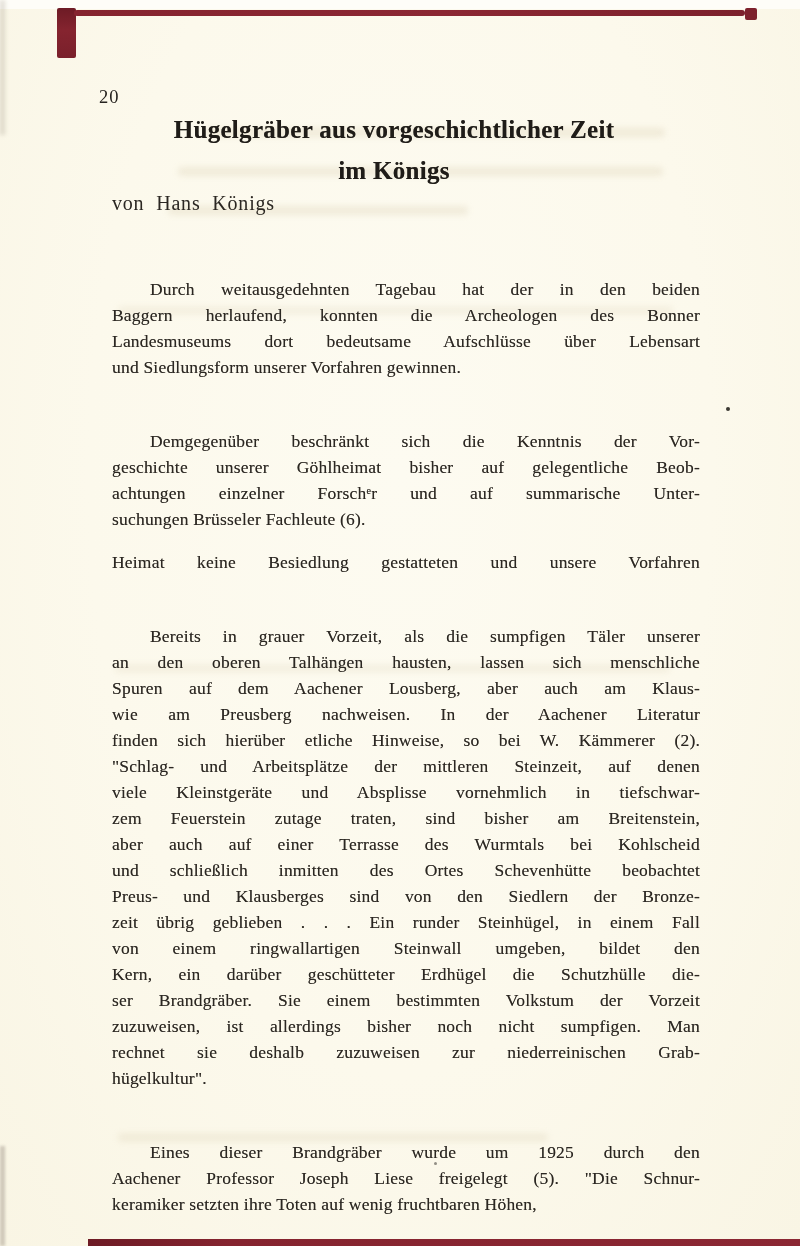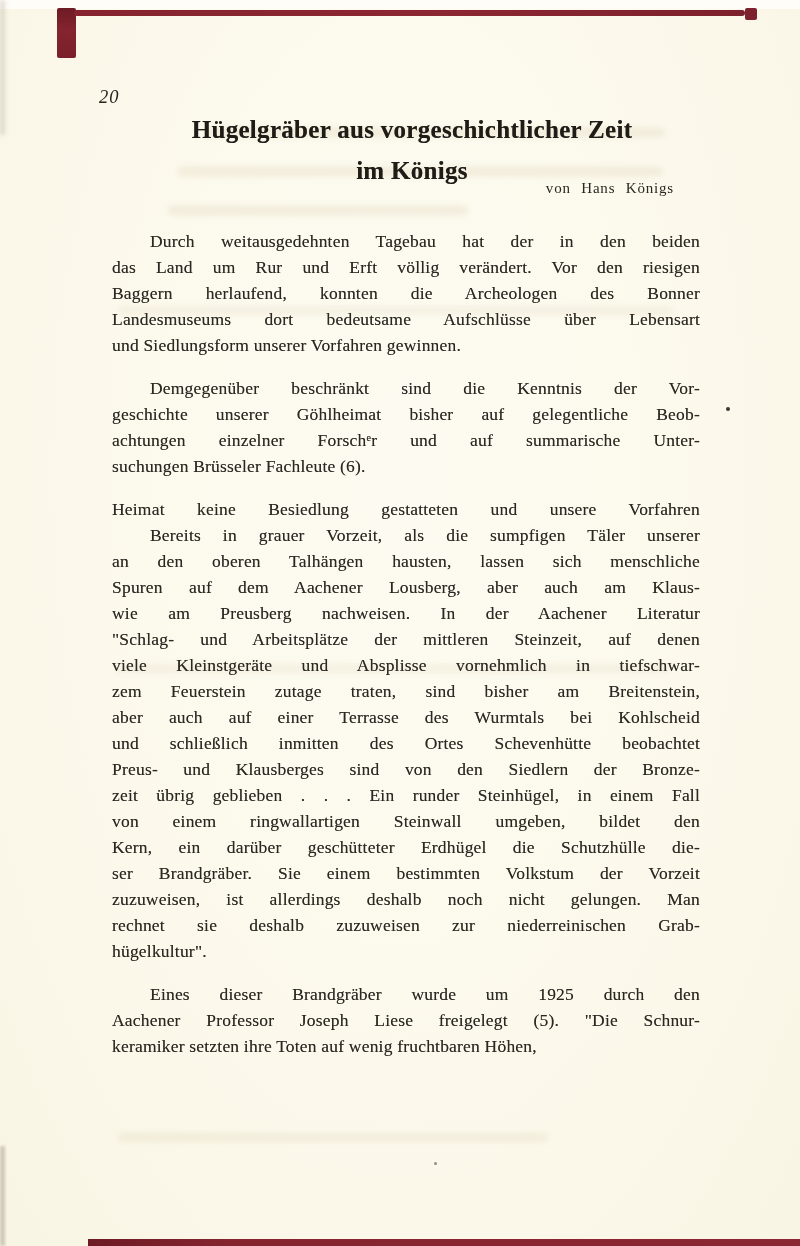--- a/index.html
+++ b/index.html
@@ -36,41 +36,41 @@
                background:rgba(203,188,152,0.55); filter:blur(3px); opacity:0.42; }
   .ghost.g1 { left:205px; top:128px; width:460px; }
   .ghost.g2 { left:178px; top:167px; width:485px; }
   .ghost.g3 { left:168px; top:206px; width:300px; }
   .ghost.g4 { left:118px; top:306px; width:555px; opacity:0.28; }
   .ghost.g5 { left:115px; top:664px; width:555px; opacity:0.28; }
   .ghost.g6 { left:118px; top:1133px; width:430px; opacity:0.35; }
   
   .page-number {
     position:absolute; left:99px; top:87px;
-    font-size:18.5px; letter-spacing:1px; color:#272420;font-style:italic;
+    font-size:18.5px; letter-spacing:1px; color:#272420;
   }
   .title-block {
-    position:absolute; left:118px; top:109px; width:588px;
+    position:absolute; left:100px; top:109px; width:588px;
     text-align:center; font-weight:bold; font-size:25px; line-height:41px;
     color:#1f1c18; letter-spacing:0.3px;
     text-shadow:0 0 0.6px rgba(31,28,24,0.6);
   }
   .byline {
-    position:absolute; left:112px; top:180px; width:562px;
-    text-align:right; font-size:15px; word-spacing:6px; letter-spacing:0.8px;
+    position:absolute; left:112px; top:192px; width:562px;
+    text-align:left; font-size:20px; word-spacing:6px; letter-spacing:0.8px;
     color:#2b2722;
   }
   .article-body {
     position:absolute; left:112px; top:228px; width:588px;
     font-size:17.5px; line-height:26px; letter-spacing:0.2px;
     color:#2b2722; text-shadow:0 0 0.5px rgba(43,39,34,0.5);
   }
   .para { margin:0 0 17px 0; }
   .line { text-align:justify; text-align-last:justify; white-space:normal; }
-  .line.first { padding-left:38px; }
+  .line.first { padding-left:38px;margin-top:48px; }
   .line.last  { text-align-last:left; }
 </style>
 </head>
 <body>
 
 <div class="page">
 
   <div class="top-white"></div>
   <div class="red-left"></div>
   <div class="red-top"></div>
@@ -92,48 +92,48 @@
   <div class="title-block">
     <div>Hügelgräber aus vorgeschichtlicher Zeit</div>
     <div>im Königs</div>
   </div>
 
   <div class="byline">von Hans Königs</div>
 
   <div class="article-body">
       <div class="para">
         <div class="line first">Durch weitausgedehnten Tagebau hat der in den beiden</div>
-        <div class="line">das Land um Rur und Erft völlig verändert. Vor den riesigen</div>
         <div class="line">Baggern herlaufend, konnten die Archeologen des Bonner</div>
         <div class="line">Landesmuseums dort bedeutsame Aufschlüsse über Lebensart</div>
         <div class="line last">und Siedlungsform unserer Vorfahren gewinnen.</div>
       </div>
       <div class="para">
-        <div class="line first">Demgegenüber beschränkt sind die Kenntnis der Vor-</div>
+        <div class="line first">Demgegenüber beschränkt sich die Kenntnis der Vor-</div>
         <div class="line">geschichte unserer Göhlheimat bisher auf gelegentliche Beob-</div>
         <div class="line">achtungen einzelner Forschᵉr und auf summarische Unter-</div>
         <div class="line last">suchungen Brüsseler Fachleute (6).</div>
       </div>
       <div class="para">
         <div class="line">Heimat keine Besiedlung gestatteten und unsere Vorfahren</div>
         <div class="line first">Bereits in grauer Vorzeit, als die sumpfigen Täler unserer</div>
         <div class="line">an den oberen Talhängen hausten, lassen sich menschliche</div>
         <div class="line">Spuren auf dem Aachener Lousberg, aber auch am Klaus-</div>
         <div class="line">wie am Preusberg nachweisen. In der Aachener Literatur</div>
+        <div class="line">finden sich hierüber etliche Hinweise, so bei W. Kämmerer (2).</div>
         <div class="line">"Schlag- und Arbeitsplätze der mittleren Steinzeit, auf denen</div>
         <div class="line">viele Kleinstgeräte und Absplisse vornehmlich in tiefschwar-</div>
         <div class="line">zem Feuerstein zutage traten, sind bisher am Breitenstein,</div>
         <div class="line">aber auch auf einer Terrasse des Wurmtals bei Kohlscheid</div>
         <div class="line">und schließlich inmitten des Ortes Schevenhütte beobachtet</div>
         <div class="line">Preus- und Klausberges sind von den Siedlern der Bronze-</div>
         <div class="line">zeit übrig geblieben . . . Ein runder Steinhügel, in einem Fall</div>
         <div class="line">von einem ringwallartigen Steinwall umgeben, bildet den</div>
         <div class="line">Kern, ein darüber geschütteter Erdhügel die Schutzhülle die-</div>
         <div class="line">ser Brandgräber. Sie einem bestimmten Volkstum der Vorzeit</div>
-        <div class="line">zuzuweisen, ist allerdings deshalb noch nicht gelungen. Man</div>
+        <div class="line">zuzuweisen, ist allerdings bisher noch nicht sumpfigen. Man</div>
         <div class="line">rechnet sie deshalb zuzuweisen zur niederreinischen Grab-</div>
         <div class="line last">hügelkultur".</div>
       </div>
       <div class="para">
         <div class="line first">Eines dieser Brandgräber wurde um 1925 durch den</div>
         <div class="line">Aachener Professor Joseph Liese freigelegt (5). "Die Schnur-</div>
         <div class="line last">keramiker setzten ihre Toten auf wenig fruchtbaren Höhen,</div>
       </div>
     </div>
 

